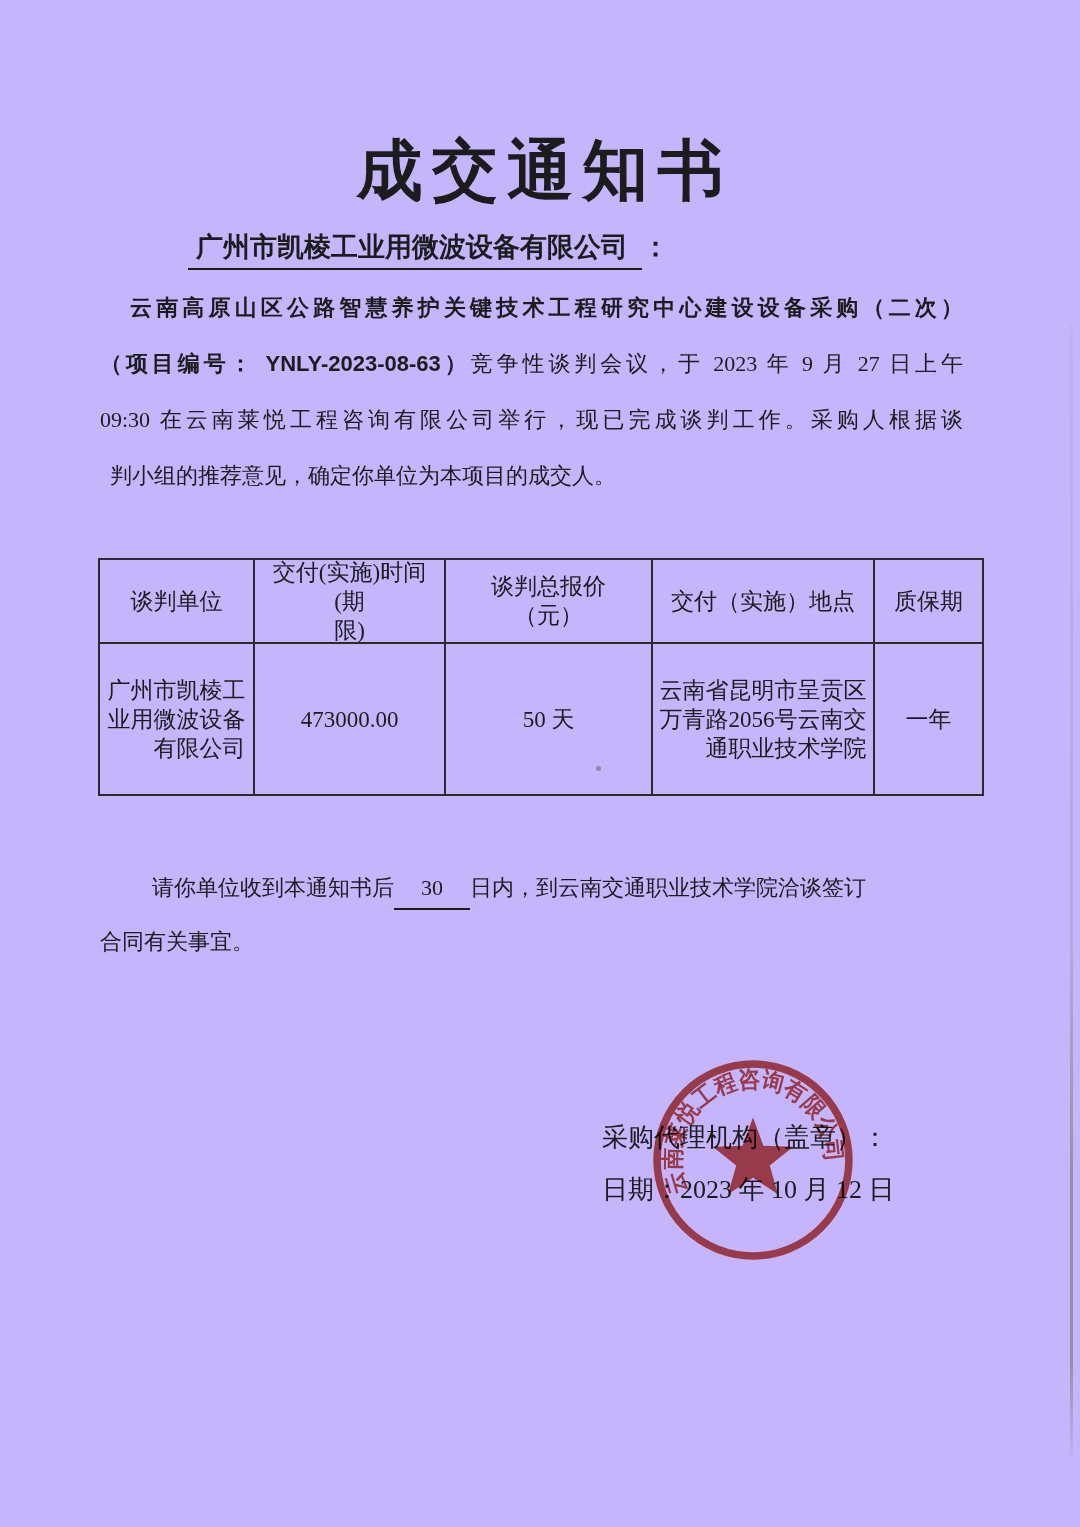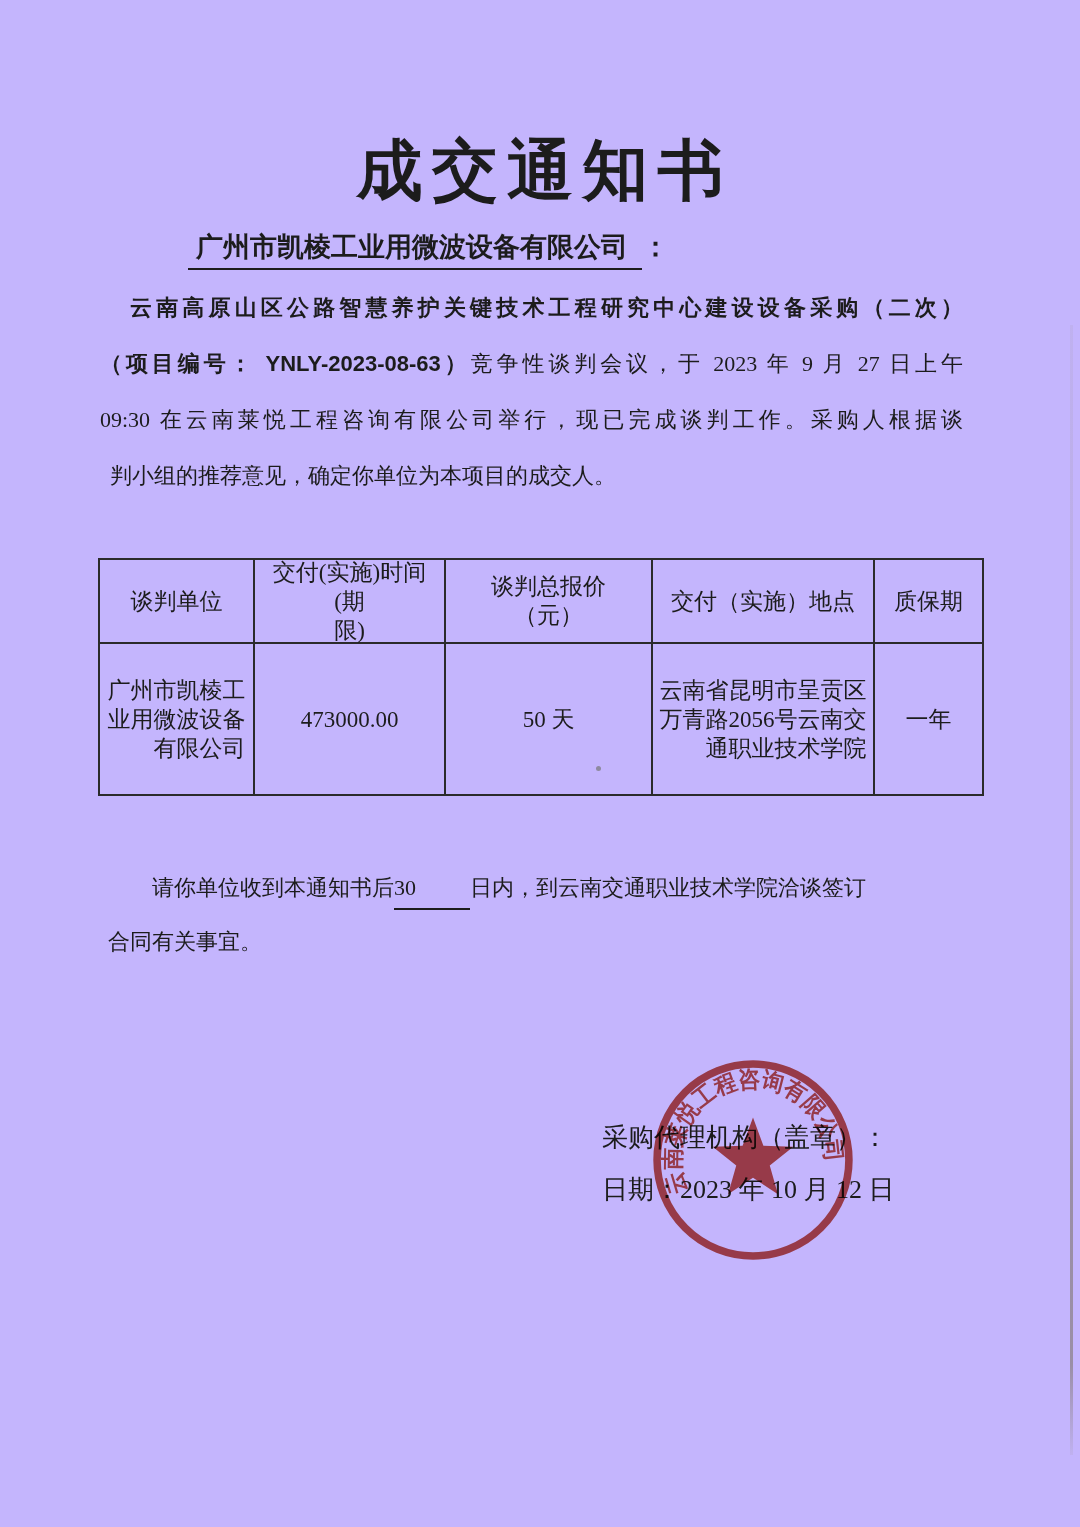--- a/index.html
+++ b/index.html
@@ -59,20 +59,21 @@
     padding:2px 3px;
     box-sizing:border-box;
   }
   .cell:nth-child(5n){border-right:none;}
   .cell:nth-child(n+6){border-bottom:none;text-align:right;}
   
   .days-underline{
     display:inline-block;
     min-width:76px;
     border-bottom:2.5px solid #1c1c1c;
+    text-align:center;
     padding-bottom:2px;
   }
   
   .sig-line{
     font-size:26px;line-height:36px;
     font-family:"Liberation Serif","DejaVu Serif",serif;
   }
   
   .stamp{
     left:649px;top:1054px;width:208px;height:212px;
@@ -131,21 +132,21 @@
     <div class="cell">50 天</div>
     <div class="cell">云南省昆明市呈贡区
 万青路2056号云南交
 通职业技术学院</div>
     <div class="cell">一年</div>
   </div>
 
   <div class="abs body-line" style="left:152px;top:870px;width:811px;">
     <span>请你单位收到本通知书后</span><span class="days-underline">30</span><span>日内，到云南交通职业技术学院洽谈签订</span>
   </div>
-  <div class="abs body-line" style="left:108px;top:924px;">合同有关事宜。</div>
+  <div class="abs body-line" style="left:100px;top:924px;">合同有关事宜。</div>
 
   <div class="abs sig-line" style="left:602px;top:1120px;">采购代理机构（盖章）：</div>
   <div class="abs sig-line" style="left:602px;top:1172px;">日期：2023 年 10 月 12 日</div>
 
   <svg class="abs stamp" viewBox="0 0 206 206">
     <g fill="none" stroke="#bd3a30">
       <circle cx="103" cy="103" r="95" stroke-width="7.5"></circle>
     </g>
     <polygon points="103,61 92.7,88.8 63.1,90 86.4,108.4 78.3,137 103,120.5 127.7,137 119.6,108.4 142.9,90 113.3,88.8" fill="#bd3a30"></polygon>
     <defs>

